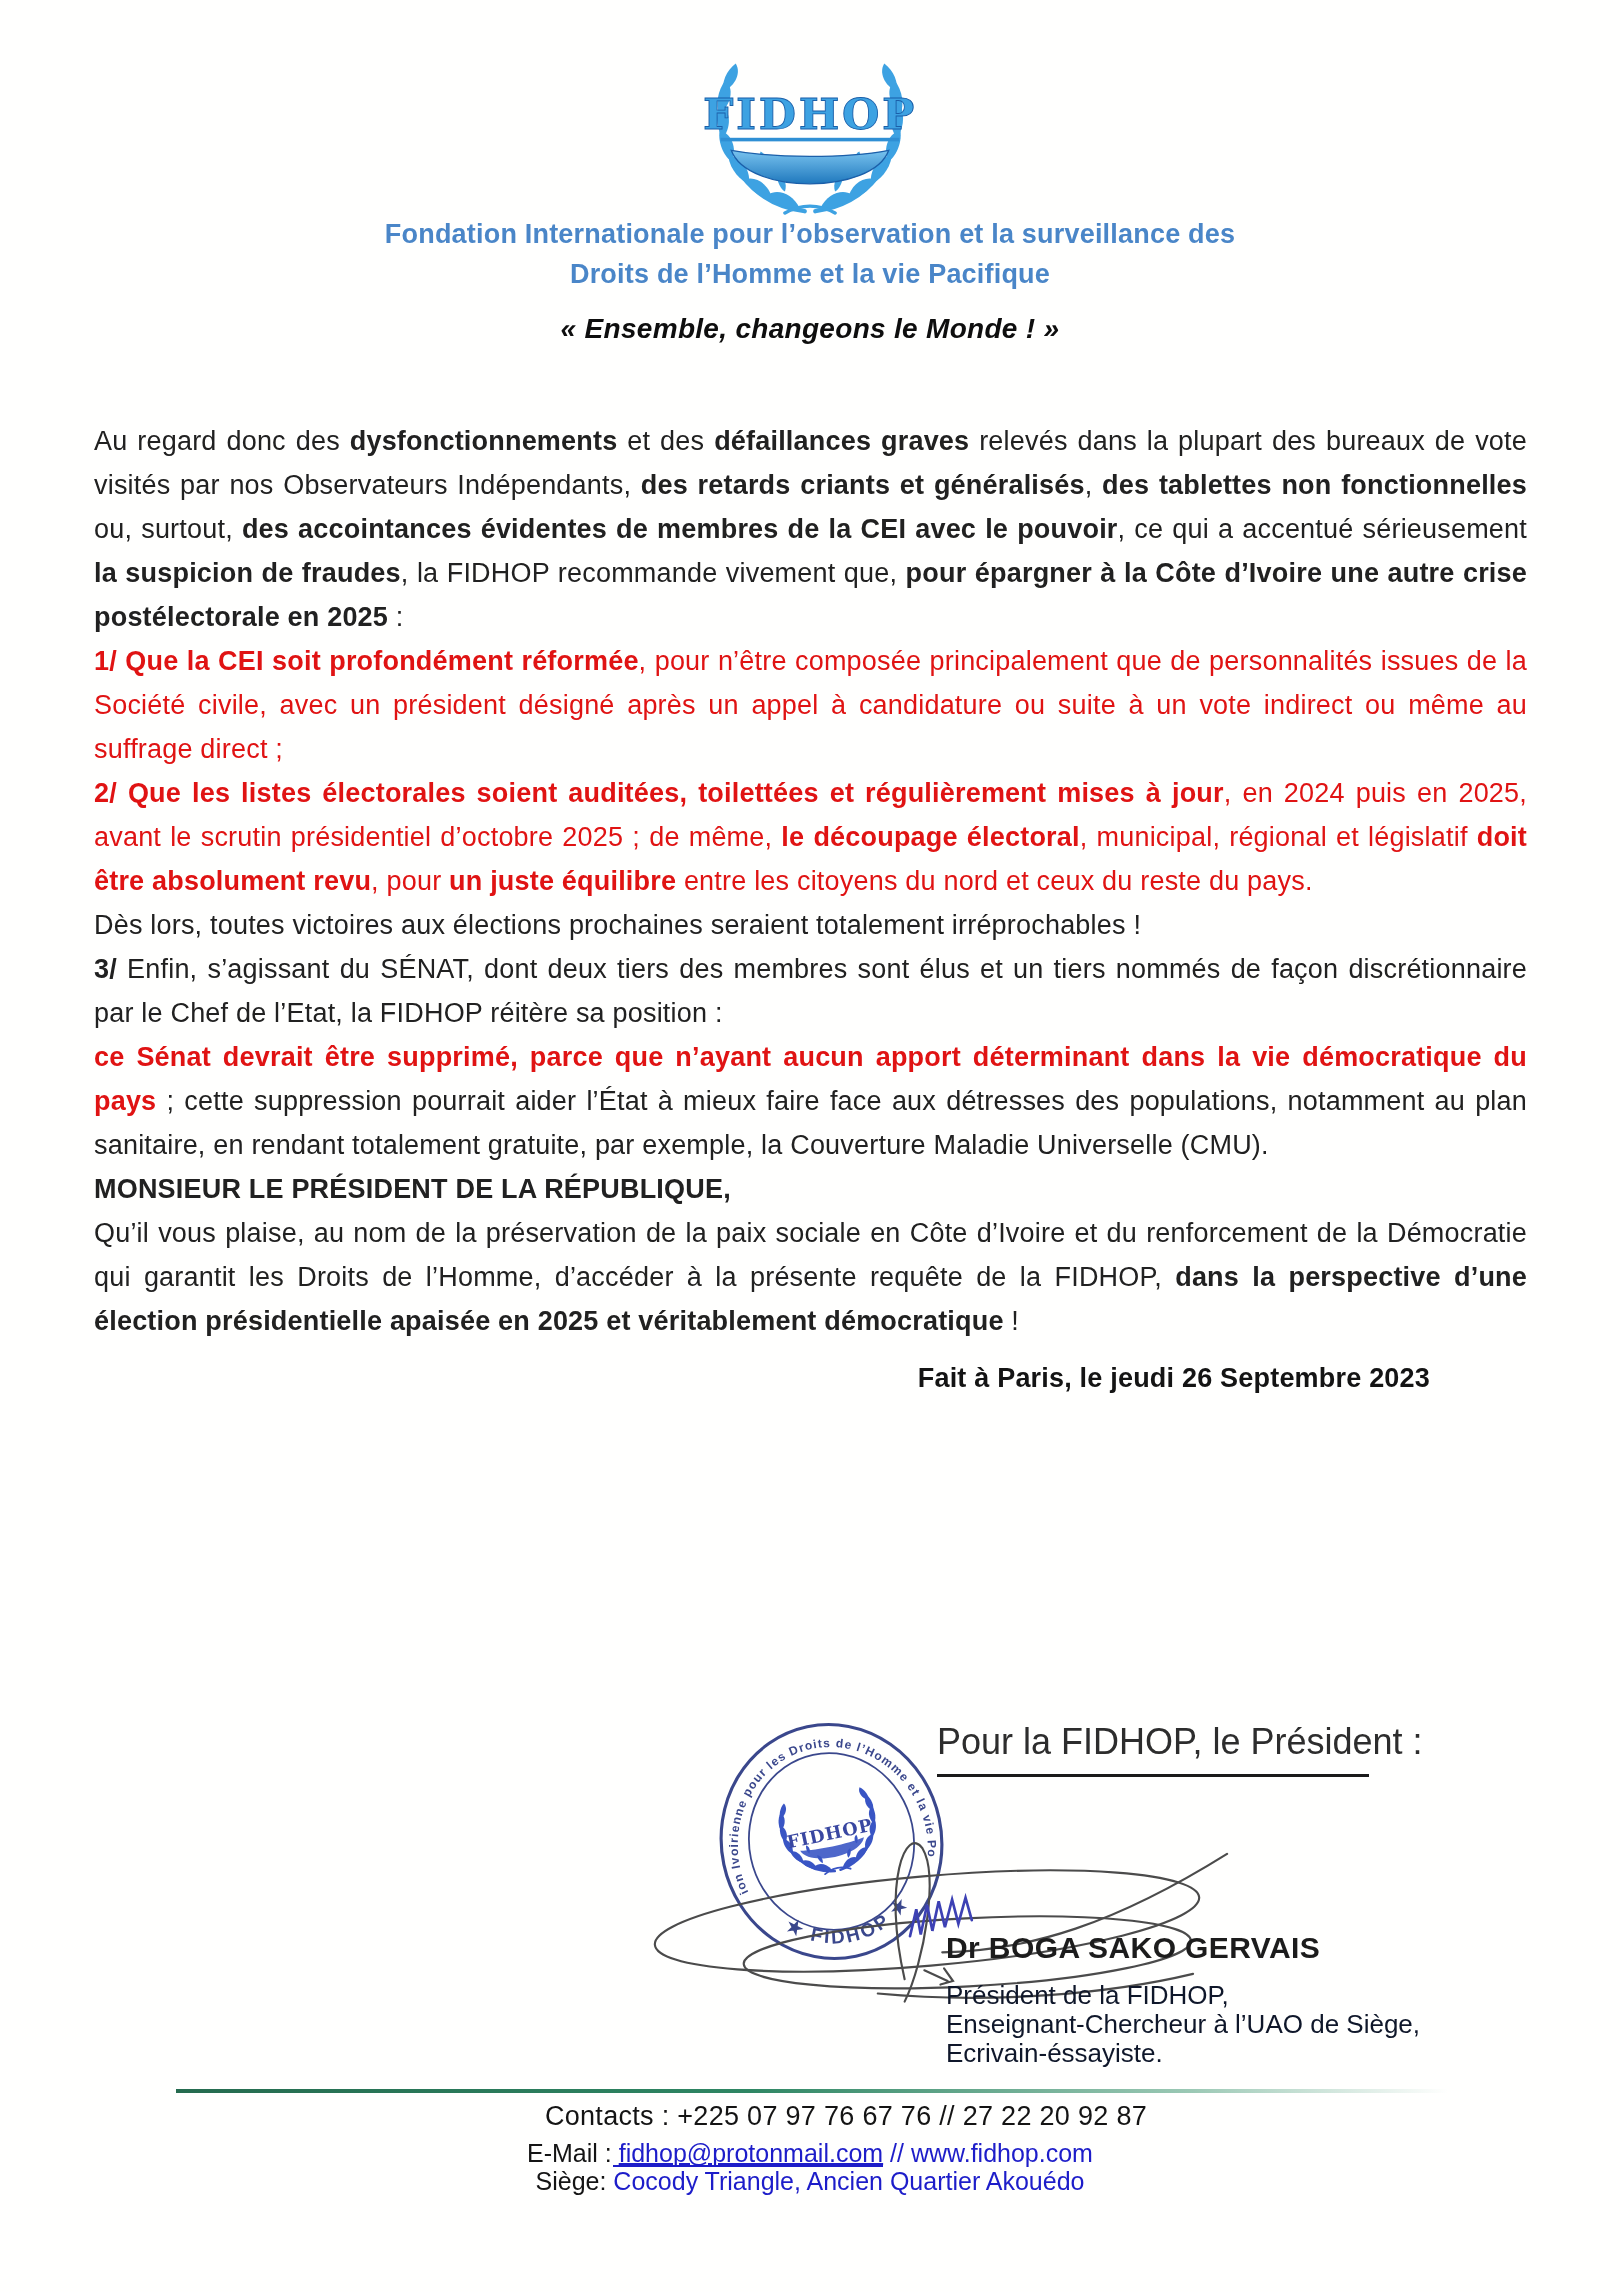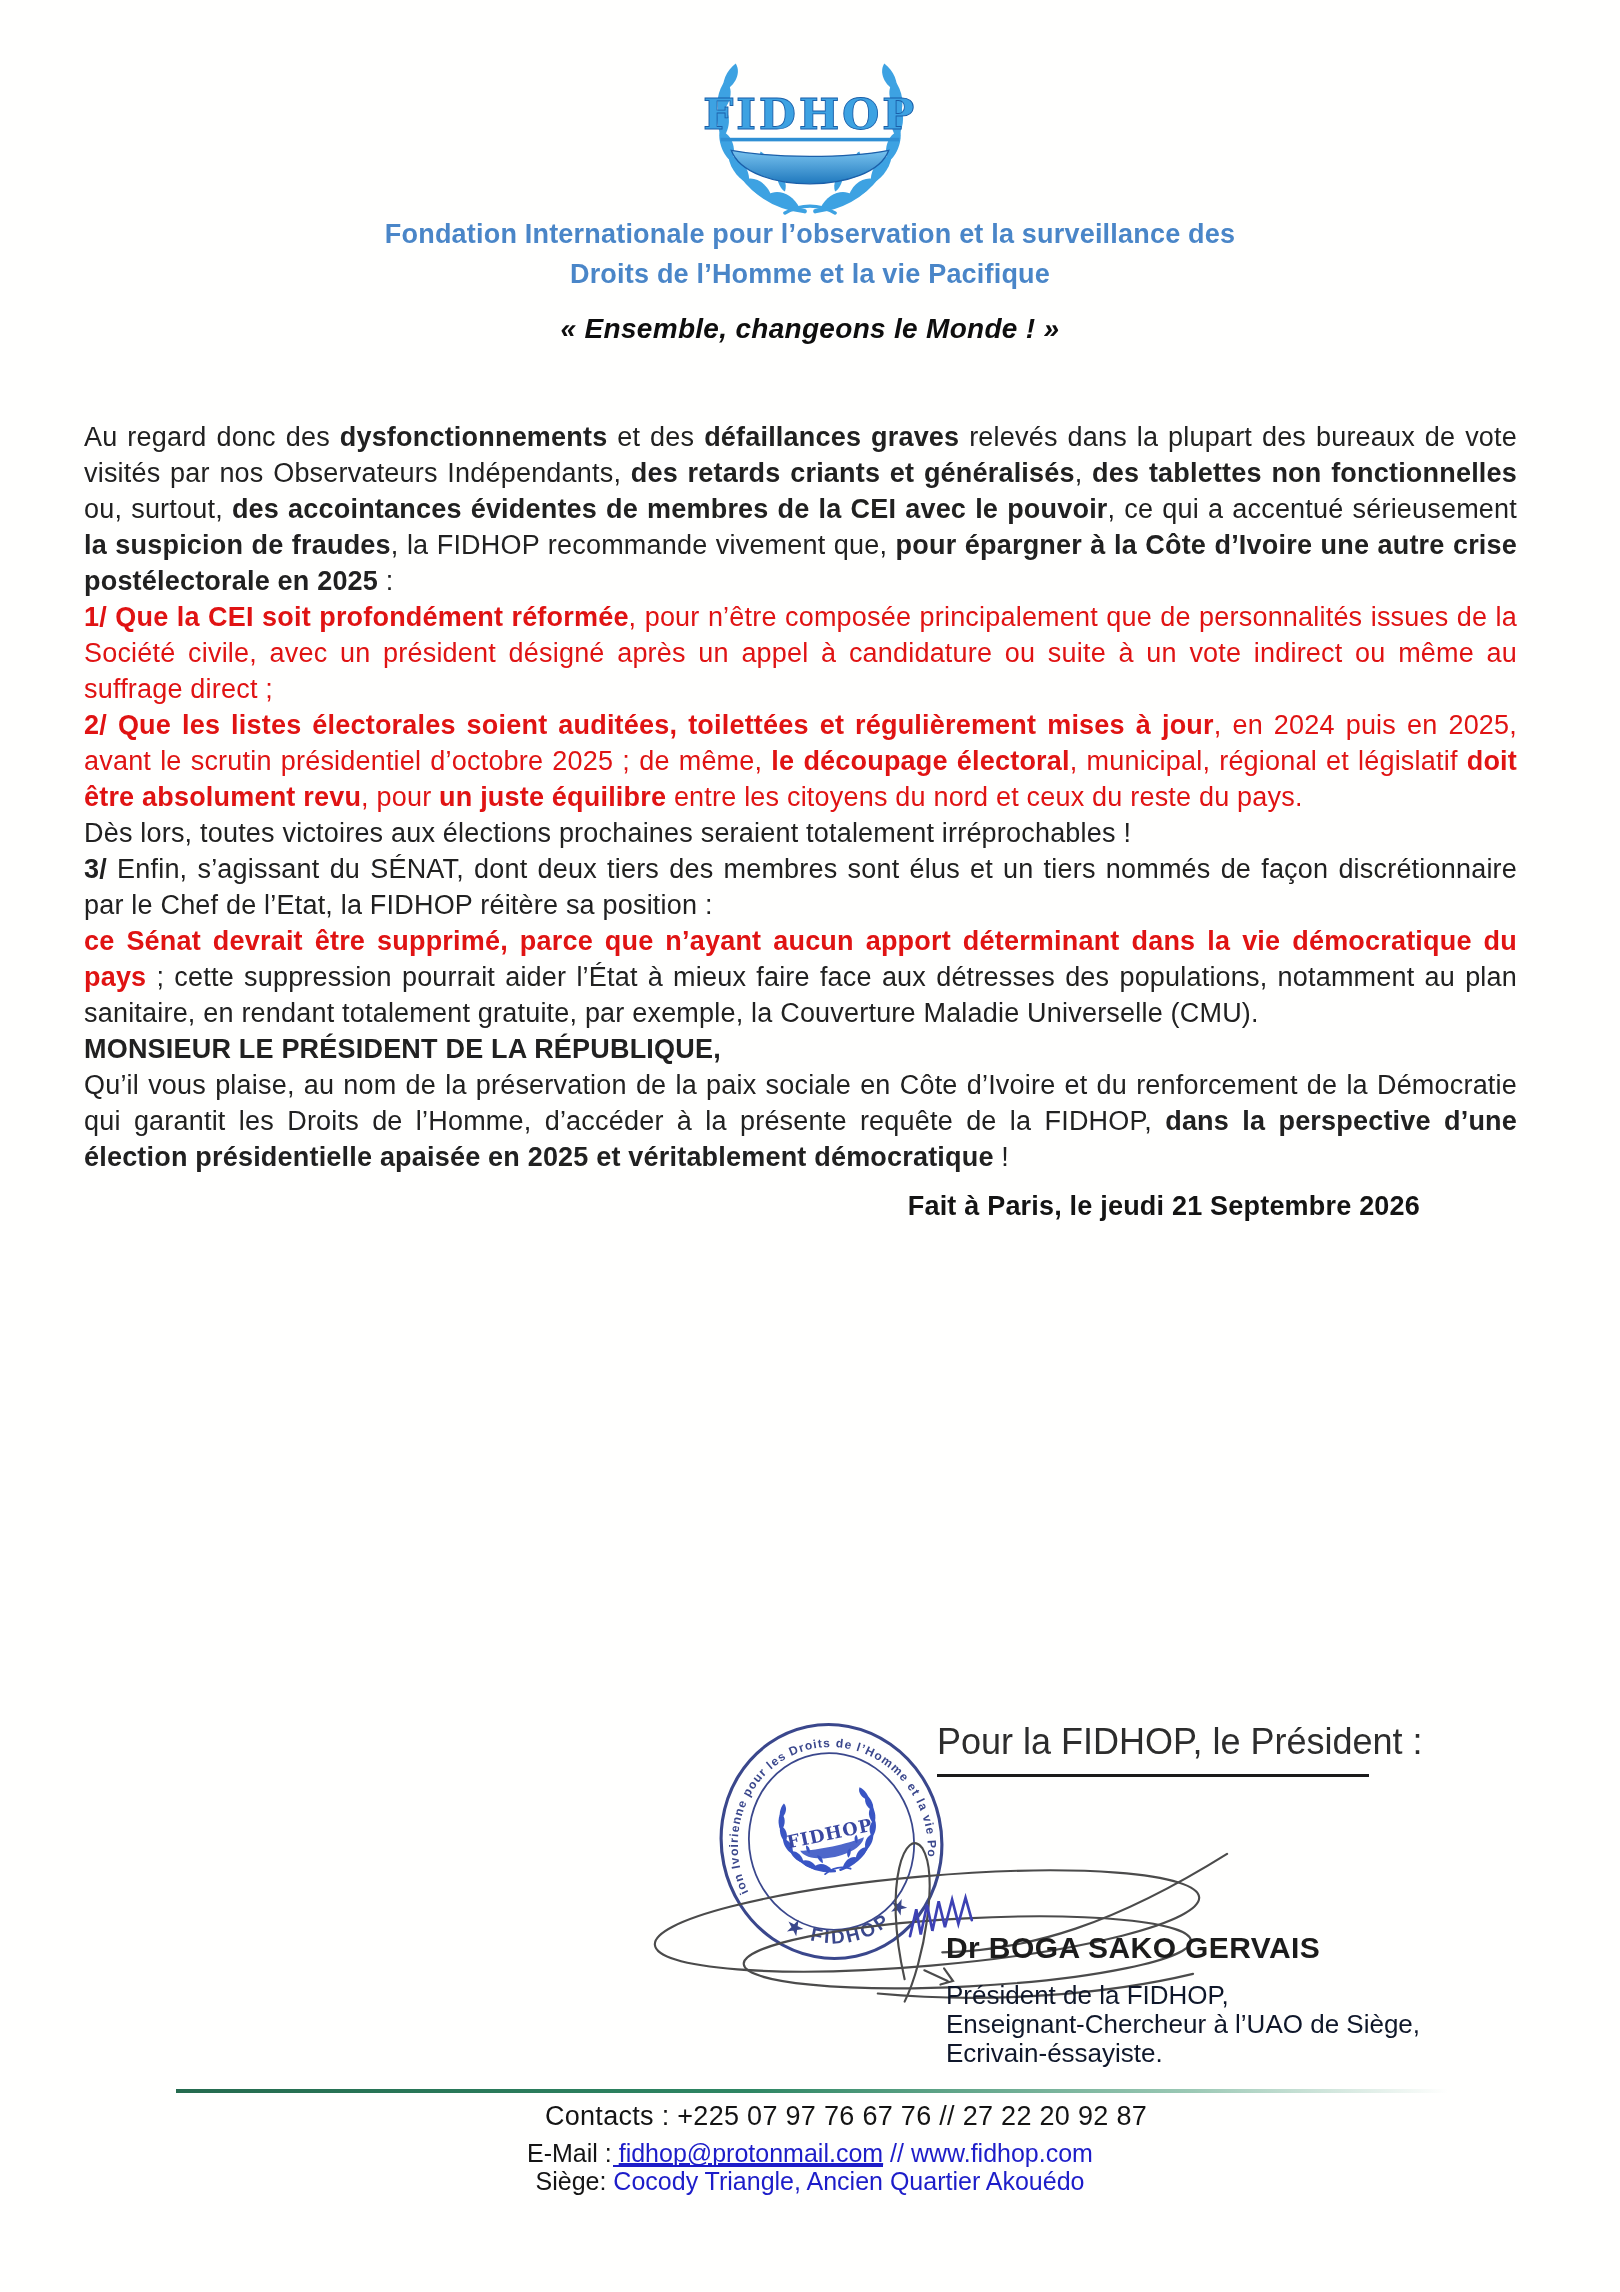--- a/index.html
+++ b/index.html
@@ -9,22 +9,22 @@
     font-family:"Liberation Sans",sans-serif;color:#1f1f1f;
   }
   
   .logo-wrap{position:absolute;top:57px;left:0;width:100%;display:flex;justify-content:center;}
   .org-line{position:absolute;left:0;width:100%;text-align:center;
     color:#4a86c8;font-weight:bold;font-size:27px;letter-spacing:0.2px;}
   .org1{top:219px}.org2{top:259px}
   .slogan{position:absolute;top:313px;left:0;width:100%;text-align:center;
     font-size:28px;font-weight:bold;font-style:italic;color:#0e0e0e;letter-spacing:0.3px;}
   
-  .content{position:absolute;top:419px;left:84px;width:1433px;
-    font-size:27px;line-height:36px;text-align:justify;letter-spacing:0.2px;color:#212121;}
+  .content{position:absolute;top:419px;left:94px;width:1433px;
+    font-size:27px;line-height:44px;text-align:justify;letter-spacing:0.2px;color:#212121;}
   .content p{margin:0;}
   .gap{margin-top:44px;}
   .b{font-weight:bold;}
   .r{color:#e01313;}
   .date-line{margin-top:12.5px;text-align:right;padding-right:97px;
     font-weight:bold;font-size:27px;color:#141414;}
   
   .sign-for{position:absolute;left:937px;top:1721px;font-size:36px;color:#2d2d2d;}
   .sign-rule{position:absolute;left:937px;top:1774px;width:432px;height:2.7px;background:#1a1a1a;}
   .stamp{position:absolute;left:715px;top:1718px;opacity:.93;}
@@ -93,21 +93,21 @@
 
   <div class="content">
     <p><span> Au regard donc des </span><span class="b">dysfonctionnements</span><span> et des </span><span class="b">défaillances graves</span><span> relevés dans la plupart des bureaux de vote visités par nos Observateurs Indépendants, </span><span class="b">des retards criants et généralisés</span><span>, </span><span class="b">des tablettes non fonctionnelles</span><span> ou, surtout, </span><span class="b">des accointances évidentes de membres de la CEI avec le pouvoir</span><span>, ce qui a accentué sérieusement </span><span class="b">la suspicion de fraudes</span><span>, la FIDHOP recommande vivement que, </span><span class="b">pour épargner à la Côte d’Ivoire une autre crise postélectorale en 2025</span><span> :</span></p>
     <p class="gap"><span class="b r">1/ Que la CEI soit profondément réformée</span><span class="r">, pour n’être composée principalement que de personnalités issues de la Société civile, avec un président désigné après un appel à candidature ou suite à un vote indirect ou même au suffrage direct ;</span></p>
     <p class="gap"><span class="b r">2/ Que les listes électorales soient auditées, toilettées et régulièrement mises à jour</span><span class="r">, en 2024 puis en 2025, avant le scrutin présidentiel d’octobre 2025 ; de même, </span><span class="b r">le découpage électoral</span><span class="r">, municipal, régional et législatif </span><span class="b r">doit être absolument revu</span><span class="r">, pour </span><span class="b r">un juste équilibre</span><span class="r"> entre les citoyens du nord et ceux du reste du pays.</span></p>
     <p><span>Dès lors, toutes victoires aux élections prochaines seraient totalement irréprochables !</span></p>
     <p class="gap"><span class="b">3/</span><span> Enfin, s’agissant du SÉNAT, dont deux tiers des membres sont élus et un tiers nommés de façon discrétionnaire par le Chef de l’Etat, la FIDHOP réitère sa position :</span></p>
     <p><span class="b r">ce Sénat devrait être supprimé, parce que n’ayant aucun apport déterminant dans la vie démocratique du pays</span><span> ; cette suppression pourrait aider l’État à mieux faire face aux détresses des populations, notamment au plan sanitaire, en rendant totalement gratuite, par exemple, la Couverture Maladie Universelle (CMU).</span></p>
     <p class="gap"><span class="b">MONSIEUR LE PRÉSIDENT DE LA RÉPUBLIQUE,</span></p>
     <p><span>Qu’il vous plaise, au nom de la préservation de la paix sociale en Côte d’Ivoire et du renforcement de la Démocratie qui garantit les Droits de l’Homme, d’accéder à la présente requête de la FIDHOP, </span><span class="b">dans la perspective d’une élection présidentielle apaisée en 2025 et véritablement démocratique</span><span> !</span></p>
-    <div class="date-line">Fait à Paris, le jeudi 21 Septembre 2026</div>
+    <div class="date-line">Fait à Paris, le jeudi 26 Septembre 2023</div>
   </div>
 
   <div class="sign-for">Pour la FIDHOP, le Président :</div>
   <div class="sign-rule"></div>
 
   <svg class="stamp" width="233" height="247" viewBox="-130 -138 260 276">
     <g transform="rotate(-12)">
       <ellipse rx="123" ry="131" fill="none" stroke="#2c3a84" stroke-width="3.5"></ellipse>
       <ellipse rx="92" ry="99" fill="none" stroke="#2c3a84" stroke-width="2"></ellipse>
       <path id="stampTop" d="M -102,38 A 106,113 0 1 1 102,38" fill="none"></path>

